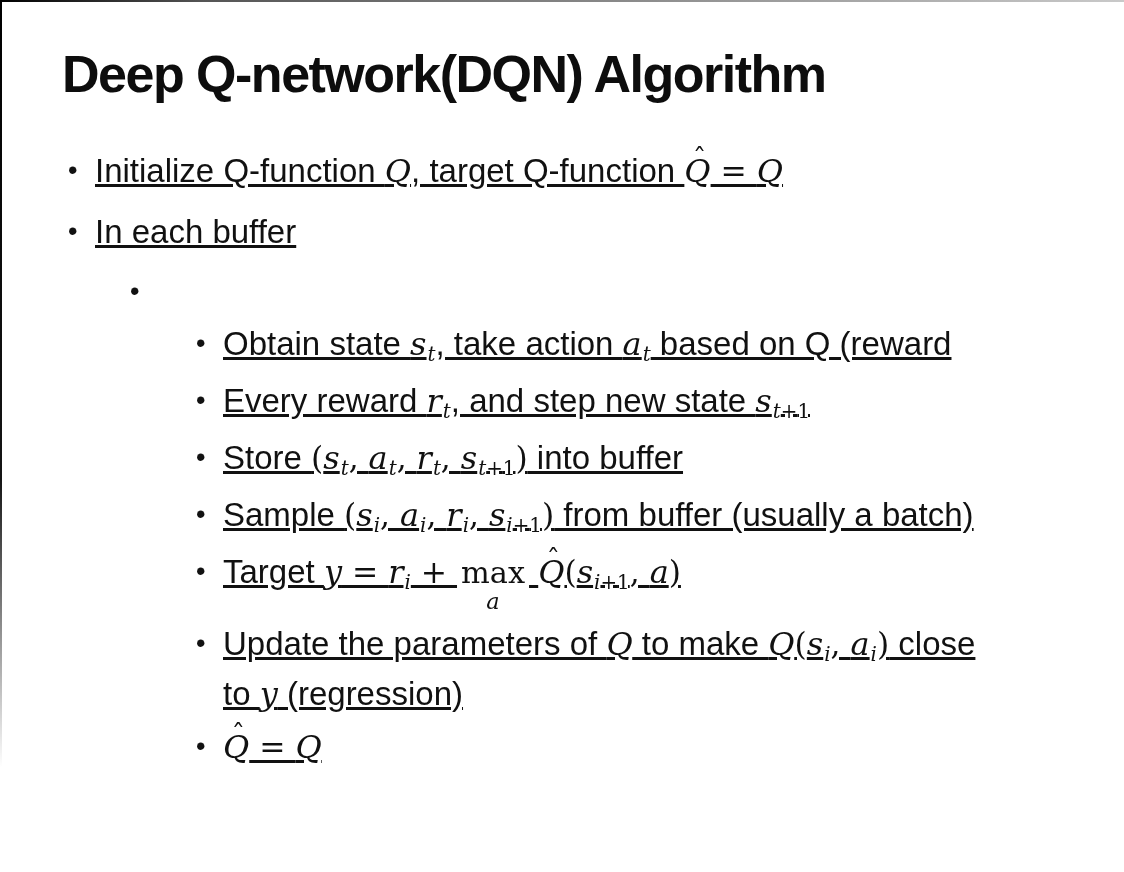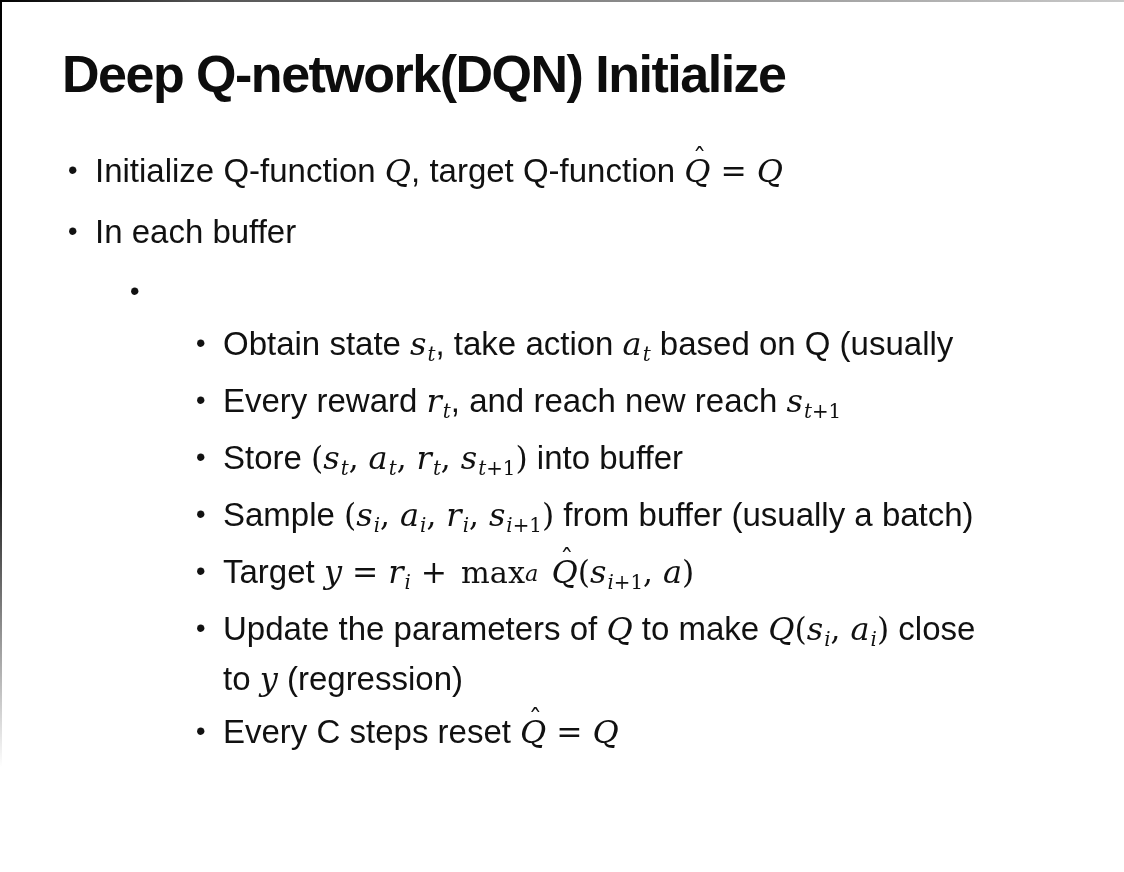--- a/index.html
+++ b/index.html
@@ -37,21 +37,21 @@
     font-size:33px; line-height:45px;
     margin-bottom:7px;
   }
   .item.lvl1 { margin-left:6px;  margin-bottom:15px; }
   .item.lvl2 { margin-left:68px; margin-bottom:7px; }
   .item.lvl3 { margin-left:134px; }
   .marker {
     flex:0 0 27px; width:27px;
     font-size:0.82em; line-height:45px;
   }
-  .content { white-space:pre-wrap; }
+  .content { white-space:pre-wrap;text-decoration:underline; }
   
   .mv {
     font-family:"DejaVu Serif", serif;
     font-style:italic;
     font-size:0.97em;
   }
   .mup {
     font-family:"DejaVu Serif", serif;
     font-style:normal;
     font-size:0.95em;
@@ -64,75 +64,75 @@
   }
   .msub .it  { font-style:italic; font-family:"DejaVu Serif", serif; }
   .msub .up  { font-style:normal; font-family:"DejaVu Serif", serif; }
   .hat-wrap { position:relative; display:inline-block; }
   .hat-wrap .hat {
     position:absolute; left:58%; transform:translateX(-50%);
     top:-0.46em; font-style:normal; font-size:0.85em;
     font-family:"DejaVu Serif", serif;
   }
   .munder {
-    display:inline-flex; align-items:center;
+    display:inline-flex; flex-direction:column; align-items:center;
     line-height:1; vertical-align:baseline;
     margin:0 4px;
   }
   .munder .mop {
     font-family:"DejaVu Serif", serif; font-size:0.92em; line-height:1.05;
   }
   .munder .usub {
     font-family:"DejaVu Serif", serif; font-style:italic;
     font-size:0.68em; line-height:1.1;
   }
 </style>
 </head>
 <body>
 
 <div class="slide">
   <div class="edge-top"></div>
   <div class="edge-left"></div>
 
-  <h1 class="title">Deep Q-network(DQN) Initialize</h1>
+  <h1 class="title">Deep Q-network(DQN) Algorithm</h1>
 
   <div class="bullets">
       <div class="item lvl1">
         <span class="marker">•</span>
         <div class="content"><span class="txt">Initialize Q-function </span><span class="mv">Q</span><span class="txt">, target Q-function </span><span class="mv hat-wrap"><span class="hat">ˆ</span><span>Q</span></span><span class="mup"> = </span><span class="mv">Q</span></div>
       </div>
       <div class="item lvl1">
         <span class="marker">•</span>
         <div class="content"><span class="txt">In each buffer</span></div>
       </div>
       <div class="item lvl2">
         <span class="marker">•</span>
       </div>
       <div class="item lvl3">
         <span class="marker">•</span>
-        <div class="content"><span class="txt">Obtain state </span><span class="mv">s<span class="msub"><span class="it">t</span></span></span><span class="txt">, take action </span><span class="mv">a<span class="msub"><span class="it">t</span></span></span><span class="txt"> based on Q (usually</span><br></div>
+        <div class="content"><span class="txt">Obtain state </span><span class="mv">s<span class="msub"><span class="it">t</span></span></span><span class="txt">, take action </span><span class="mv">a<span class="msub"><span class="it">t</span></span></span><span class="txt"> based on Q (reward</span><br></div>
       </div>
       <div class="item lvl3">
         <span class="marker">•</span>
-        <div class="content"><span class="txt">Every reward </span><span class="mv">r<span class="msub"><span class="it">t</span></span></span><span class="txt">, and reach new reach </span><span class="mv">s<span class="msub"><span class="it">t</span><span class="up">+</span><span class="up">1</span></span></span></div>
+        <div class="content"><span class="txt">Every reward </span><span class="mv">r<span class="msub"><span class="it">t</span></span></span><span class="txt">, and step new state </span><span class="mv">s<span class="msub"><span class="it">t</span><span class="up">+</span><span class="up">1</span></span></span></div>
       </div>
       <div class="item lvl3">
         <span class="marker">•</span>
         <div class="content"><span class="txt">Store </span><span class="mup">(</span><span class="mv">s<span class="msub"><span class="it">t</span></span></span><span class="mup">, </span><span class="mv">a<span class="msub"><span class="it">t</span></span></span><span class="mup">, </span><span class="mv">r<span class="msub"><span class="it">t</span></span></span><span class="mup">, </span><span class="mv">s<span class="msub"><span class="it">t</span><span class="up">+</span><span class="up">1</span></span></span><span class="mup">)</span><span class="txt"> into buffer</span></div>
       </div>
       <div class="item lvl3">
         <span class="marker">•</span>
         <div class="content"><span class="txt">Sample </span><span class="mup">(</span><span class="mv">s<span class="msub"><span class="it">i</span></span></span><span class="mup">, </span><span class="mv">a<span class="msub"><span class="it">i</span></span></span><span class="mup">, </span><span class="mv">r<span class="msub"><span class="it">i</span></span></span><span class="mup">, </span><span class="mv">s<span class="msub"><span class="it">i</span><span class="up">+</span><span class="up">1</span></span></span><span class="mup">)</span><span class="txt"> from buffer (usually a batch)</span></div>
       </div>
       <div class="item lvl3">
         <span class="marker">•</span>
         <div class="content"><span class="txt">Target </span><span class="mv">y</span><span class="mup"> = </span><span class="mv">r<span class="msub"><span class="it">i</span></span></span><span class="mup"> + </span><span class="munder"><span class="mop">max</span><span class="usub">a</span></span><span class="txt"> </span><span class="mv hat-wrap"><span class="hat">ˆ</span><span>Q</span></span><span class="mup">(</span><span class="mv">s<span class="msub"><span class="it">i</span><span class="up">+</span><span class="up">1</span></span></span><span class="mup">, </span><span class="mv">a</span><span class="mup">)</span></div>
       </div>
       <div class="item lvl3">
         <span class="marker">•</span>
         <div class="content"><span class="txt">Update the parameters of </span><span class="mv">Q</span><span class="txt"> to make </span><span class="mv">Q</span><span class="mup">(</span><span class="mv">s<span class="msub"><span class="it">i</span></span></span><span class="mup">, </span><span class="mv">a<span class="msub"><span class="it">i</span></span></span><span class="mup">)</span><span class="txt"> close</span><br><span class="txt">to </span><span class="mv">y</span><span class="txt"> (regression)</span></div>
       </div>
       <div class="item lvl3">
         <span class="marker">•</span>
-        <div class="content"><span class="txt">Every C steps reset </span><span class="mv hat-wrap"><span class="hat">ˆ</span><span>Q</span></span><span class="mup"> = </span><span class="mv">Q</span></div>
+        <div class="content"><span class="mv hat-wrap"><span class="hat">ˆ</span><span>Q</span></span><span class="mup"> = </span><span class="mv">Q</span></div>
       </div>
     </div>
 </div>
 
 </body></html>

